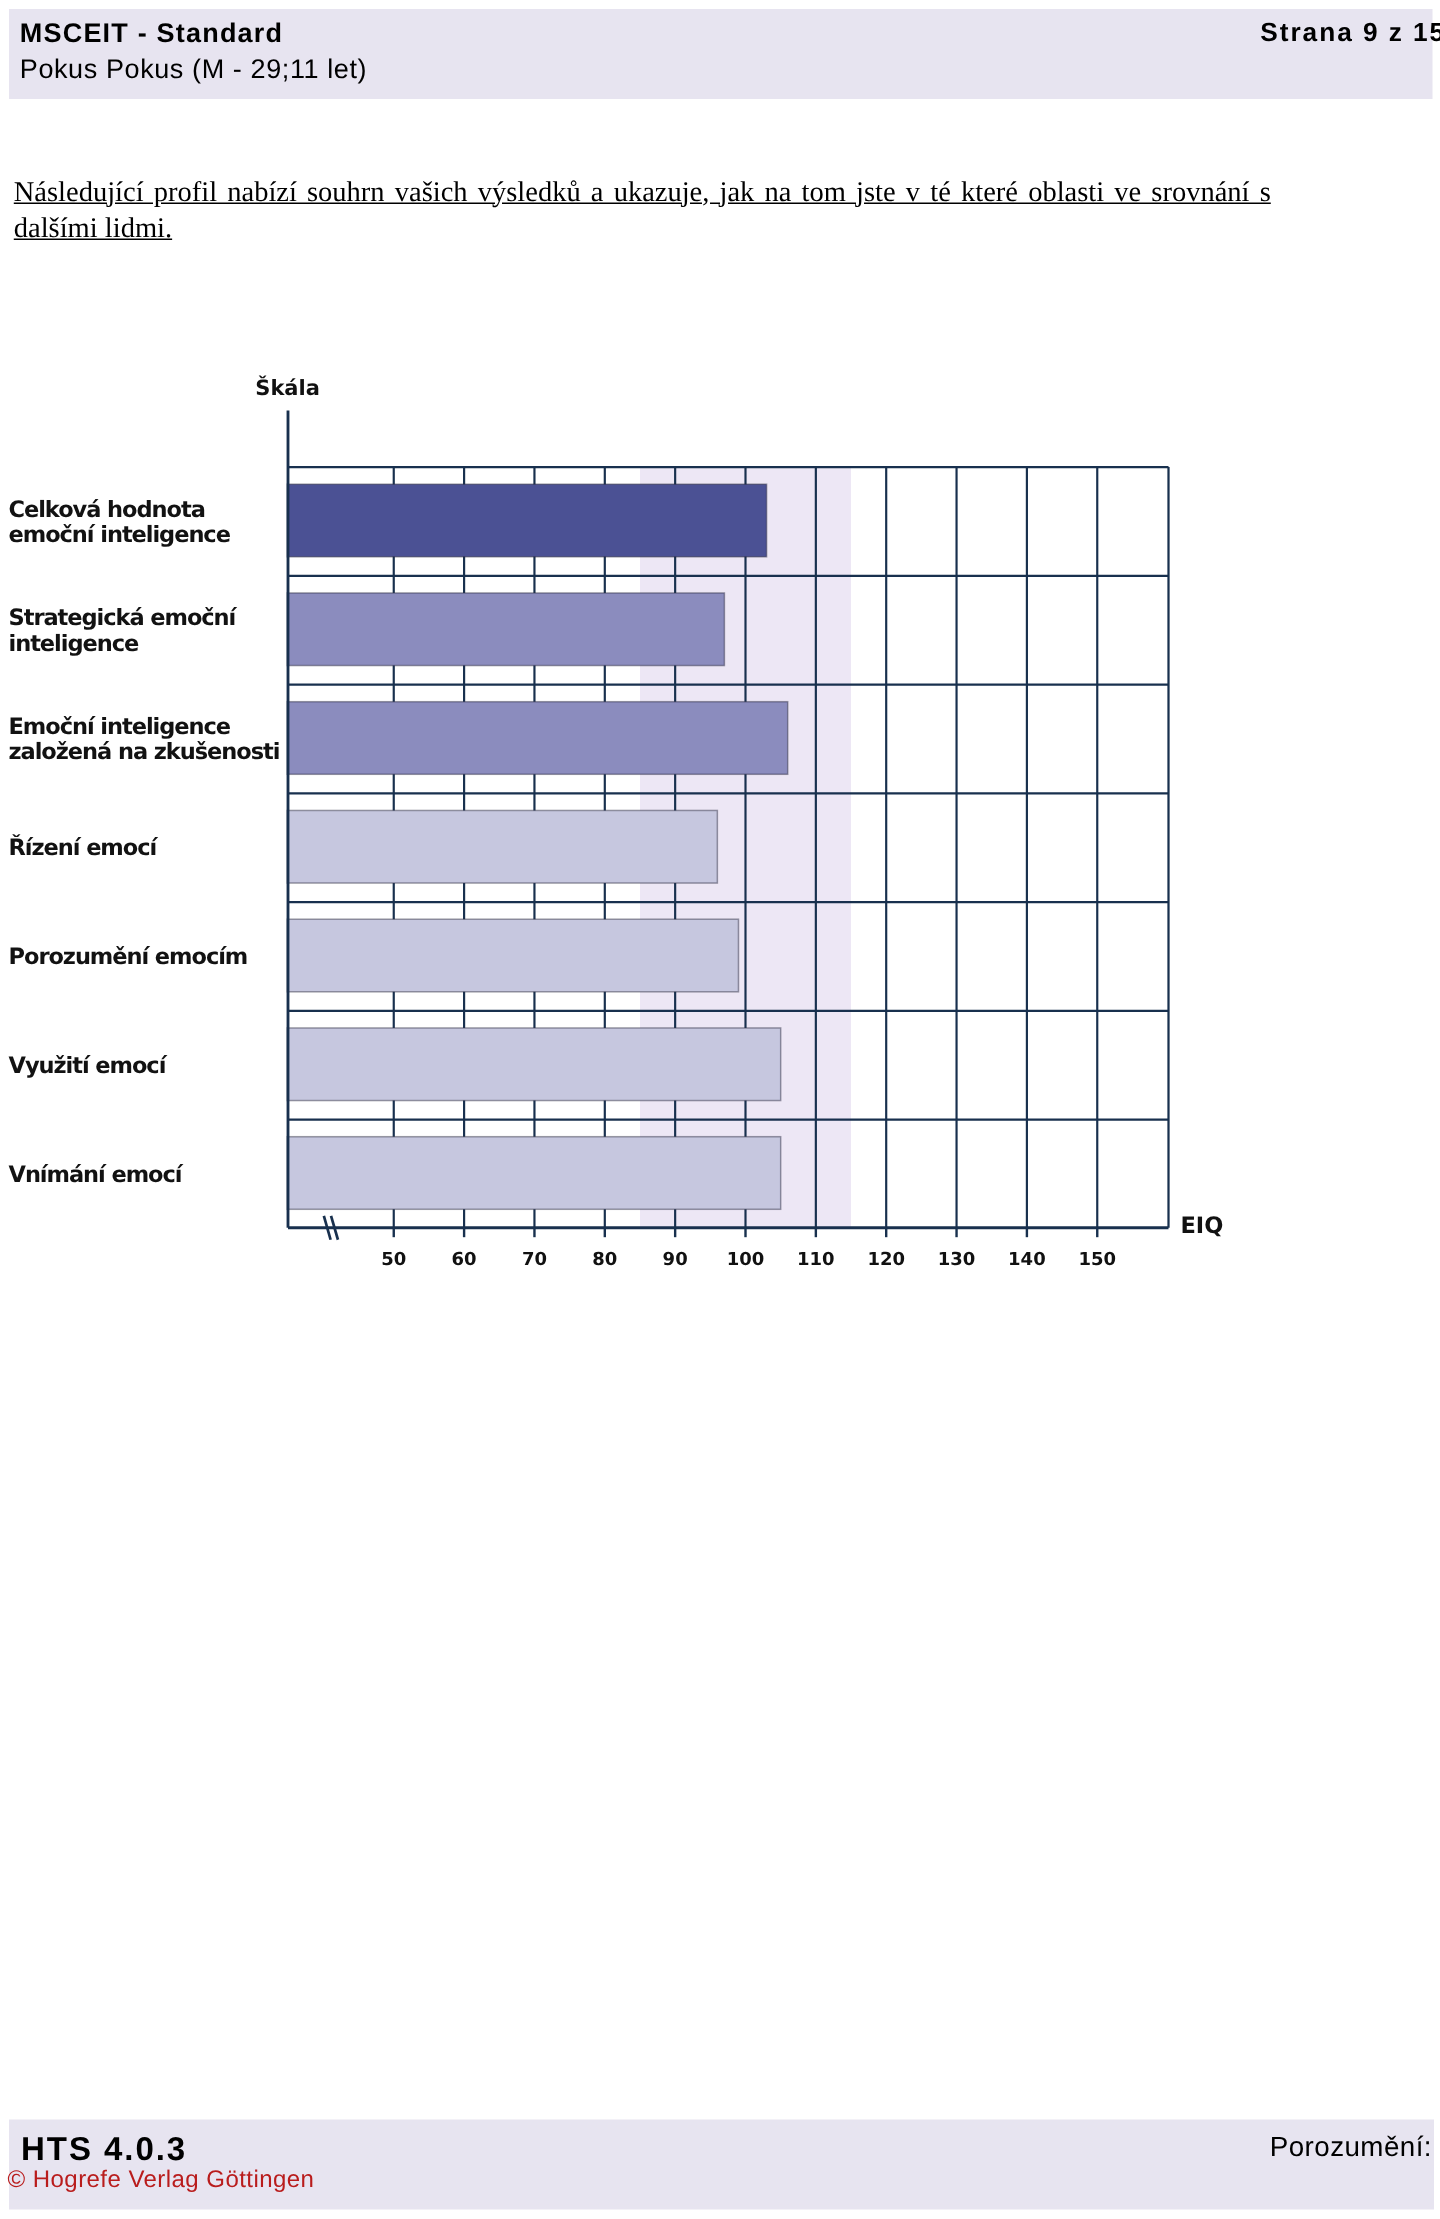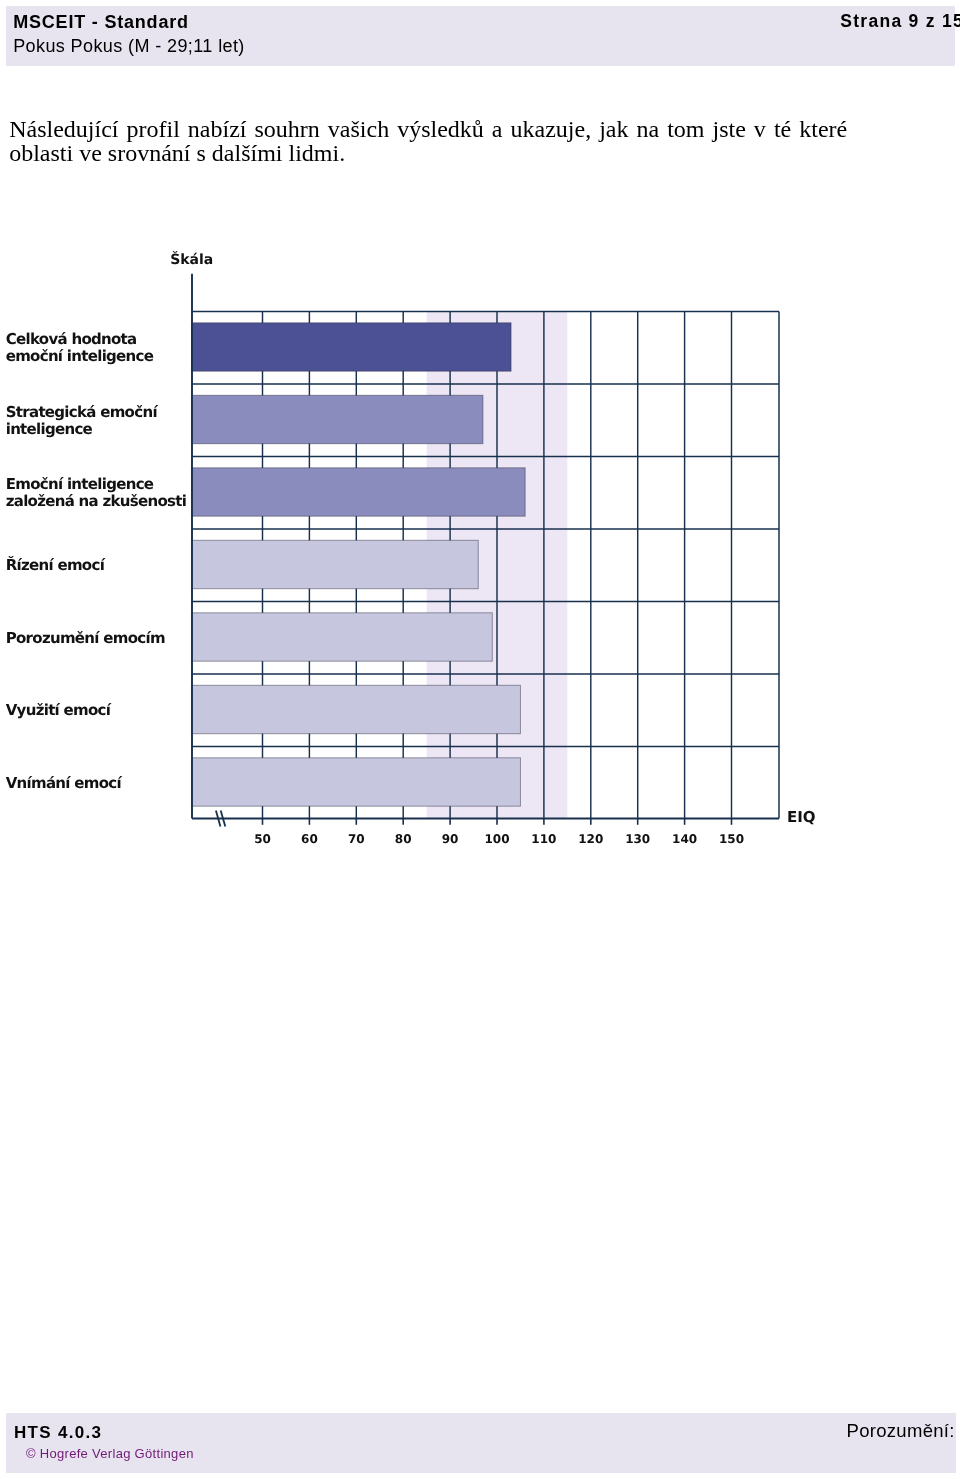--- a/index.html
+++ b/index.html
@@ -10,30 +10,30 @@
 
   .hdr-band{position:absolute;left:6px;top:6px;width:949px;height:60px;background:#e7e4f0;}
   .hdr-title{position:absolute;left:13.2px;top:13.3px;font-size:18px;font-weight:bold;
              letter-spacing:0.8px;color:#000;line-height:18px;white-space:nowrap;}
   .hdr-sub{position:absolute;left:13.2px;top:37.2px;font-size:18px;letter-spacing:0.4px;
            color:#000;line-height:18px;white-space:nowrap;}
   .hdr-page{position:absolute;left:824.2px;top:12px;font-size:17.5px;font-weight:bold;
             letter-spacing:1.3px;color:#000;line-height:18px;white-space:nowrap;margin-left:16px;}
 
   .intro{position:absolute;left:9.2px;top:116.5px;width:838px;
-         font-family:"Liberation Serif",serif;font-size:24px;line-height:24.4px;
-         text-align:justify;color:#000;}
+         font-family:"Liberation Serif",serif;font-size:19px;line-height:24.4px;
+         text-align:justify;color:#000;text-decoration:underline;}
 
   .chart-host{position:absolute;left:0px;top:230px;width:960px;height:630px;}
 
   .ftr-band{position:absolute;left:6px;top:1413px;width:950px;height:60px;background:#e7e4f0;}
-  .ftr-title{position:absolute;left:14px;top:1424px;font-size:17px;font-weight:bold;
+  .ftr-title{position:absolute;left:14px;top:1424px;font-size:22px;font-weight:bold;
              letter-spacing:1.3px;color:#000;line-height:17px;white-space:nowrap;}
-  .ftr-sub{position:absolute;left:26px;top:1445px;font-size:13px;letter-spacing:0.3px;
-           color:#701a75;line-height:17px;white-space:nowrap;}
+  .ftr-sub{position:absolute;left:5px;top:1445px;font-size:16px;letter-spacing:0.3px;
+           color:#b91c1c;line-height:17px;white-space:nowrap;}
   .ftr-right{position:absolute;left:846.5px;top:1422px;font-size:18.5px;letter-spacing:0.3px;
              color:#000;line-height:17px;white-space:nowrap;}
   svg{display:block;overflow:visible;}
   svg text{text-rendering:geometricPrecision;}
   .cat-label{font-family:"DejaVu Sans",sans-serif;font-size:15px;letter-spacing:-0.7px;font-weight:bold;fill:#121212;}
   .tick-label{font-family:"DejaVu Sans",sans-serif;font-size:12px;font-weight:bold;fill:#111111;}
   .ax-title{font-family:"DejaVu Sans",sans-serif;font-size:14px;font-weight:bold;fill:#111111;}
   .ax-title2{font-family:"DejaVu Sans",sans-serif;font-size:15px;font-weight:bold;fill:#111111;}
 </style>
 </head>

